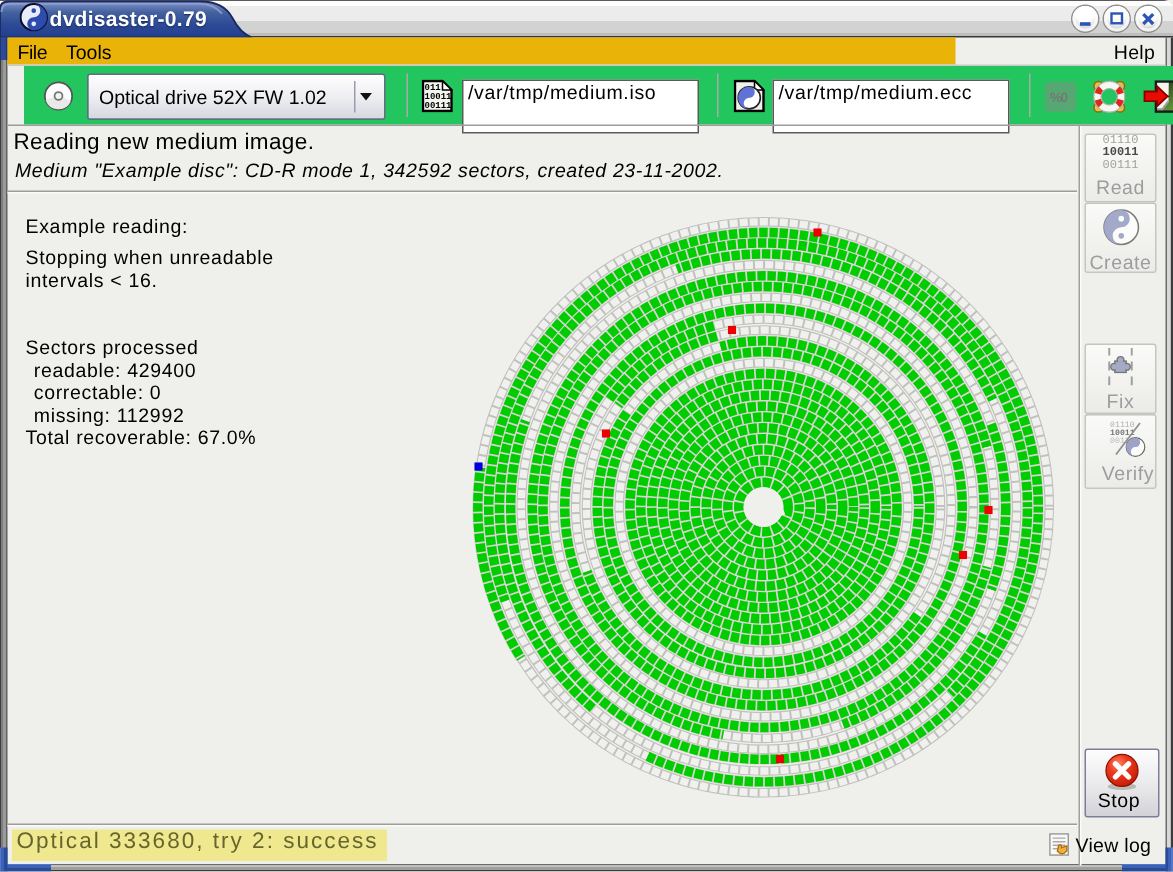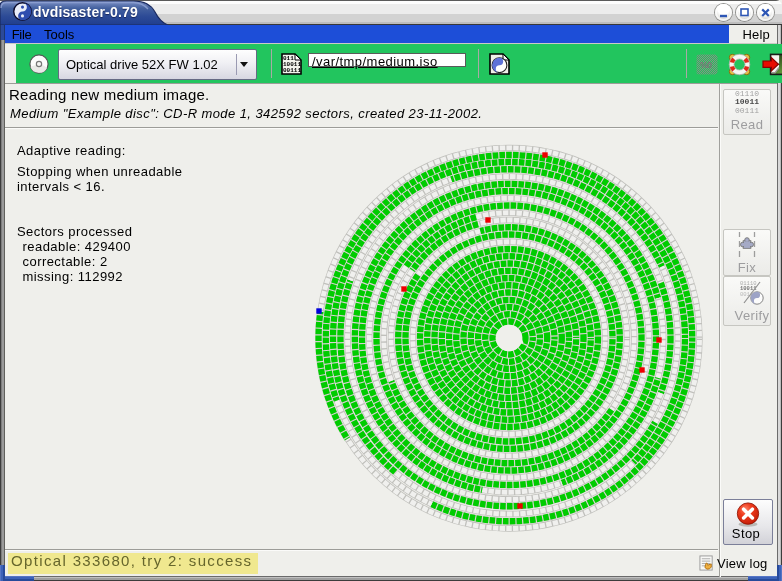--- a/index.html
+++ b/index.html
@@ -22,34 +22,34 @@
 #titlebar { position:absolute; left:0; top:0; width:782px; height:25px;
   background:linear-gradient(to bottom,#5a5a5a 0 1px,#fdfdfd 1px 4px,#ececec 4px 14px,#d2d2d2 14px 22px,#bdbdbd 22px 24px,#383838 24px 25px);
   border-top-right-radius:6px; }
 #titletext { position:absolute; left:33px; top:5px; font-size:14px; font-weight:bold; color:#fff; text-shadow:0 1px 1px #16265c; letter-spacing:0.2px; line-height:15px; }
 .winbtn { position:absolute; top:4px; width:17px; height:17px; border-radius:50%;
   background:radial-gradient(circle at 50% 28%, #ffffff 0 38%, #eaeae8 55%, #c6c6c4 78%, #dedede 100%);
   box-shadow:0 0 0 1px #90908e, inset 0 0 0 2px rgba(255,255,255,0.75); }
 .winbtn svg { position:absolute; left:0; top:0; }
 
 
-#menubar { position:absolute; left:5px; top:25px; width:724px; height:18px; background:#1d4ed8; }
+#menubar { position:absolute; left:5px; top:25px; width:632px; height:18px; background:#eab308; }
 #menubar .mi { position:absolute; top:3px; font-size:13px; line-height:13px; }
 #menusep { position:absolute; left:5px; top:43px; width:772px; height:1px; background:#c9c9c5; }
 
 
 #toolbar { position:absolute; left:16px; top:44px; width:772px; height:39px; background:#22c55e; }
 #toolsep { position:absolute; left:5px; top:83px; width:772px; height:1px; background:#9c9c98; }
 .tsep { position:absolute; top:5px; width:1px; height:29px; background:#a9a9a5; }
 #combo { position:absolute; left:42px; top:5px; width:199px; height:31px; border:1px solid #666a84;
   background:linear-gradient(to bottom,#fefefe,#f0f0f4 45%,#d7d7e1); border-radius:2px; }
 #combo .ctext { position:absolute; left:7px; top:7px; font-size:13px; line-height:15px; }
 #combo .cdiv { position:absolute; left:177px; top:4px; width:1px; height:21px; background:#9a9ab2; }
 #combo .carrow { position:absolute; left:181px; top:12px; width:0; height:0; border-left:4.5px solid transparent; border-right:4.5px solid transparent; border-top:5.5px solid #111; }
-.entry { position:absolute; top:9px; height:14px; border:1px solid #5a5a5a; background:#fff; font-size:13px; letter-spacing:0.45px; line-height:15px; padding-left:3px; white-space:nowrap;text-decoration:underline; }
+.entry { position:absolute; top:9px; height:36px; border:1px solid #5a5a5a; background:#fff; font-size:13px; letter-spacing:0.45px; line-height:15px; padding-left:3px; white-space:nowrap; }
 
 
 #msg1 { position:absolute; left:9px; top:87px; font-size:15px; letter-spacing:0.25px; line-height:15px; }
 #msg2 { position:absolute; left:10px; top:107px; font-size:13px; letter-spacing:0.42px; font-style:italic; line-height:14px; }
 #msgsep1 { position:absolute; left:5px; top:127px; width:713px; height:1px; background:#9c9c98; }
 #msgsep2 { position:absolute; left:5px; top:128px; width:713px; height:1px; background:#fbfbf9; }
 
 
 #lefttext { position:absolute; left:17px; top:143px; font-size:13px; letter-spacing:0.45px; line-height:15px; }
 
@@ -146,20 +146,21 @@
     <div class="entry" style="left:292px;width:158px;">/var/tmp/medium.iso</div>
     <div class="tsep" style="left:462px;"></div>
     <svg class="abs" style="left:473px;top:9px;" width="21" height="22" viewBox="0 0 21 22">
       <path d="M1 1 L14 1 L20 7 L20 21 L1 21 Z" fill="#f0f0ea" stroke="#000" stroke-width="1.6"></path>
       <path d="M14 1 L14 7 L20 7 Z" fill="#fff" stroke="#000" stroke-width="1"></path>
       <circle cx="10.5" cy="12.2" r="7.4" fill="#fff" stroke="#222" stroke-width="1.1"></circle>
       <path d="M10.5 4.8 A7.4 7.4 0 0 0 10.5 19.6 A3.7 3.7 0 0 1 10.5 12.2 A3.7 3.7 0 0 0 10.5 4.8 Z" fill="#5e72d8"></path>
       <circle cx="10.5" cy="8.5" r="1.3" fill="#5e72d8"></circle>
       <circle cx="10.5" cy="15.9" r="1.3" fill="#fff"></circle>
     </svg>
+    <div class="entry" style="left:499px;width:158px;">/var/tmp/medium.ecc</div>
     <div class="tsep" style="left:670px;"></div>
     <svg class="abs" style="left:680px;top:10px;" width="22" height="21" viewBox="0 0 22 21">
       <defs>
           <pattern id="stip" width="2" height="2" patternUnits="userSpaceOnUse">
         <rect width="1" height="1" x="0" y="0" fill="#8a8a86"></rect>
             <rect width="1" height="1" x="1" y="1" fill="#8a8a86"></rect>
       </pattern>
         </defs>
       <rect x="0.5" y="0.5" width="21" height="20" rx="3" fill="url(#stip)"></rect>
       <text x="4" y="14" font-size="9" font-weight="bold" fill="#777" letter-spacing="-1">%0</text>
@@ -197,28 +198,29 @@
     </svg>
   </div>
   <div id="toolsep"></div>
 
   <div id="msg1">Reading new medium image.</div>
   <div id="msg2">Medium "Example disc": CD-R mode 1, 342592 sectors, created 23-11-2002.</div>
   <div id="msgsep1"></div>
     <div id="msgsep2"></div>
 
   <div id="lefttext">
-    <div>Adaptive reading:</div>
+    <div>Example reading:</div>
     <div style="height:6px;"></div>
     <div>Stopping when unreadable<br>intervals &lt; 16.</div>
     <div style="height:30px;"></div>
     <div>Sectors processed</div>
     <div style="padding-left:5.5px;">readable: 429400</div>
-    <div style="padding-left:5.5px;">correctable: 2</div>
+    <div style="padding-left:5.5px;">correctable: 0</div>
     <div style="padding-left:5.5px;">missing: 112992</div>
+    <div>Total recoverable: 67.0%</div>
   </div>
 
   <svg id="disc" style="position:absolute;left:311px;top:140px;" width="396" height="396" viewBox="0 0 396 396">
 <circle cx="198.0" cy="198.0" r="16.5" fill="none" stroke="#d9d2d2" stroke-width="7.25"></circle>
 <circle cx="198.0" cy="198.0" r="16.5" fill="none" stroke="#00cc00" stroke-width="6.3" stroke-dasharray="5.81 1.15" stroke-dashoffset="0.00"></circle>
 <circle cx="198.0" cy="198.0" r="23.8" fill="none" stroke="#d9d2d2" stroke-width="7.25"></circle>
 <circle cx="198.0" cy="198.0" r="23.8" fill="none" stroke="#00cc00" stroke-width="6.3" stroke-dasharray="5.68 1.15" stroke-dashoffset="2.70"></circle>
 <circle cx="198.0" cy="198.0" r="31.0" fill="none" stroke="#d9d2d2" stroke-width="7.25"></circle>
 <circle cx="198.0" cy="198.0" r="31.0" fill="none" stroke="#00cc00" stroke-width="6.3" stroke-dasharray="5.62 1.15" stroke-dashoffset="5.40"></circle>
 <circle cx="198.0" cy="198.0" r="38.2" fill="none" stroke="#d9d2d2" stroke-width="7.25"></circle>
@@ -323,20 +325,29 @@
 <rect x="206.3" y="363.3" width="5.4" height="5.4" fill="#ee0000"></rect>
 <rect x="5.3" y="168.3" width="5.4" height="5.4" fill="#0000dd"></rect>
 </svg>
 
   <div id="sidebarsep1"></div>
     <div id="sidebarsep2"></div>
   <div class="sbtn" style="top:89px; height:46px;">
     <div style="font-family:'Liberation Mono',monospace;font-size:8px;line-height:8.3px;color:#a2a2a2;margin-top:0px;">01110<br><b style="color:#4a4a4a;">10011</b><br>00111</div>
     <div class="lbl" style="margin-top:2px;">Read</div>
   </div>
+  <div class="sbtn" style="top:135px; height:47px;">
+    <svg width="25" height="25" viewBox="0 0 24 24" style="margin-top:3px;opacity:0.75;">
+      <circle cx="12" cy="12" r="11" fill="#fff" stroke="#555" stroke-width="1"></circle>
+      <path d="M12 1 A11 11 0 0 0 12 23 A5.5 5.5 0 0 1 12 12 A5.5 5.5 0 0 0 12 1 Z" fill="#8890bc"></path>
+      <circle cx="12" cy="6.5" r="1.8" fill="#fff"></circle>
+      <circle cx="12" cy="17.5" r="1.8" fill="#8890bc"></circle>
+    </svg>
+    <div class="lbl">Create</div>
+  </div>
   <div class="sbtn" style="top:229px; height:47px;">
     <svg width="24" height="25" viewBox="0 0 24 25" style="margin-top:2px;opacity:0.8;">
       <path d="M4.5 0 L4.5 5 M4.5 9 L4.5 15 M4.5 19 L4.5 25 M19.5 0 L19.5 5 M19.5 9 L19.5 15 M19.5 19 L19.5 25" stroke="#888" stroke-width="1.3" fill="none"></path>
       <g fill="#9298bc" stroke="#555" stroke-width="0.9">
         <rect x="8.2" y="8.7" width="7.6" height="7.6"></rect>
         <circle cx="12" cy="8" r="2.3"></circle>
           <circle cx="7.8" cy="12.5" r="2.3"></circle>
           <circle cx="16.2" cy="12.5" r="2.3"></circle>
       </g>
       <rect x="8.9" y="9.4" width="6.2" height="6.2" fill="#9298bc" stroke="none"></rect>

